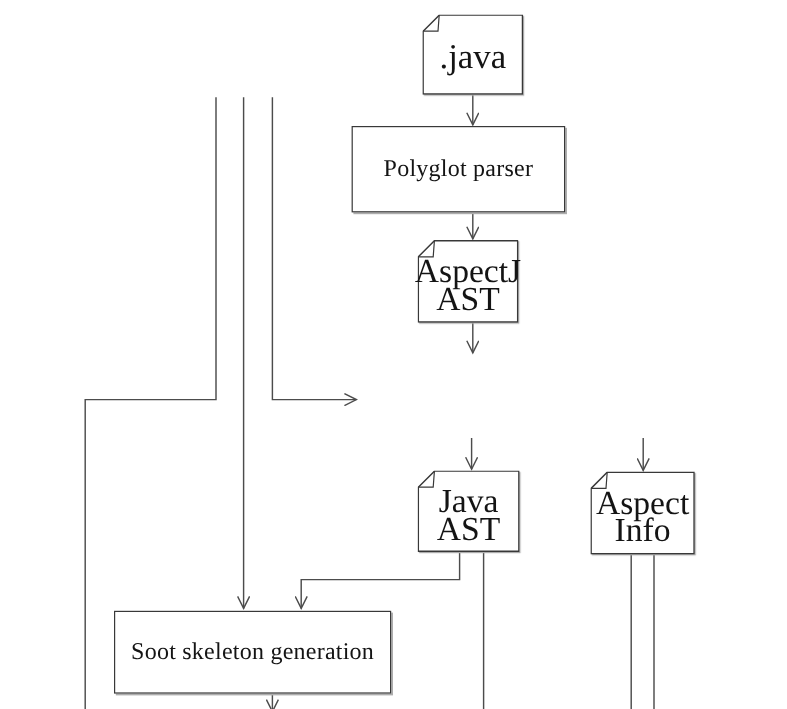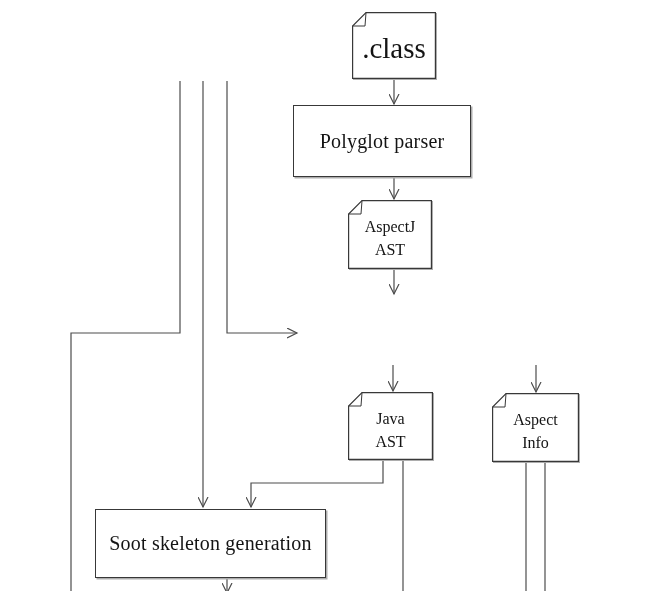--- a/index.html
+++ b/index.html
@@ -22,21 +22,21 @@
   }
   .doc svg.doc-shape{
     position:absolute;left:0;top:0;
     filter:drop-shadow(1.5px 1.5px 0 var(--shadow,#adadad));
   }
   .doc-path{fill:#ffffff;stroke:var(--border,#383838);stroke-width:1.2;stroke-linejoin:miter;}
   .doc-flap{fill:none;stroke:var(--border,#383838);stroke-width:1;}
   .doc-label{
     position:absolute;inset:0;box-sizing:border-box;
     display:flex;align-items:center;justify-content:center;
-    text-align:center;font-size:16px;line-height:23px;
+    text-align:center;font-size:28px;line-height:23px;
     color:var(--text,#141414);white-space:pre-line;padding-top:7px;
   }
   .doc-label.big{font-size:29px;line-height:29px;padding-top:5px;}
 </style>
 </head>
 <body>
 
 <div id="canvas">
 
   <svg id="edge-layer" width="656" height="591">
@@ -59,21 +59,21 @@
       <polyline points="545,462 545,591" class="edge"></polyline>
       <polyline points="227,578 227,593" class="edge" marker-end="url(#arrowhead)"></polyline>
     </svg>
 
 
   <div class="node doc" style="left:352px;top:12px;width:84px;height:67px">
     <svg class="doc-shape" width="84" height="67">
         <path class="doc-path" d="M 14 0.6 L 83.4 0.6 L 83.4 66.4 L 0.6 66.4 L 0.6 14 Z"></path>
         <path class="doc-flap" d="M 0.6 14 L 13 14 L 14 0.6"></path>
       </svg>
-    <div class="doc-label big">.class</div>
+    <div class="doc-label big">.java</div>
   </div>
 
   <div class="node process" style="left:293px;top:105px;width:178px;height:72px">
     <span class="proc-label">Polyglot parser</span>
   </div>
 
   <div class="node doc" style="left:348px;top:200px;width:84px;height:69px">
     <svg class="doc-shape" width="84" height="69">
         <path class="doc-path" d="M 14 0.6 L 83.4 0.6 L 83.4 68.4 L 0.6 68.4 L 0.6 14 Z"></path>
         <path class="doc-flap" d="M 0.6 14 L 13 14 L 14 0.6"></path>

